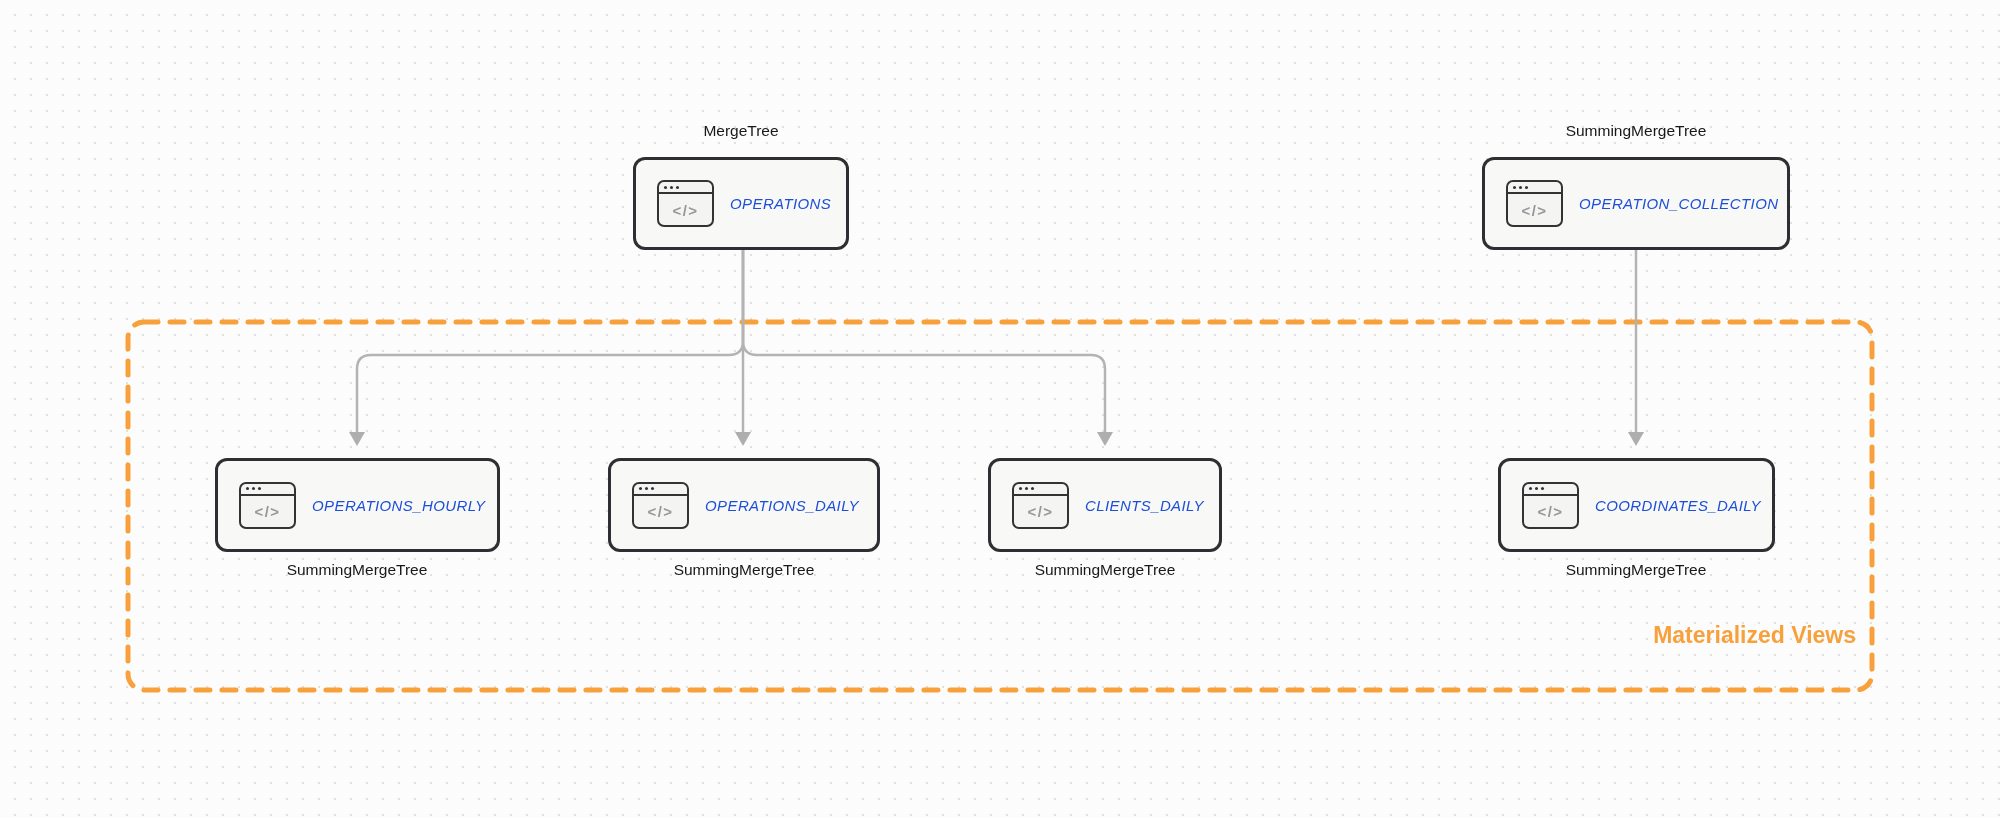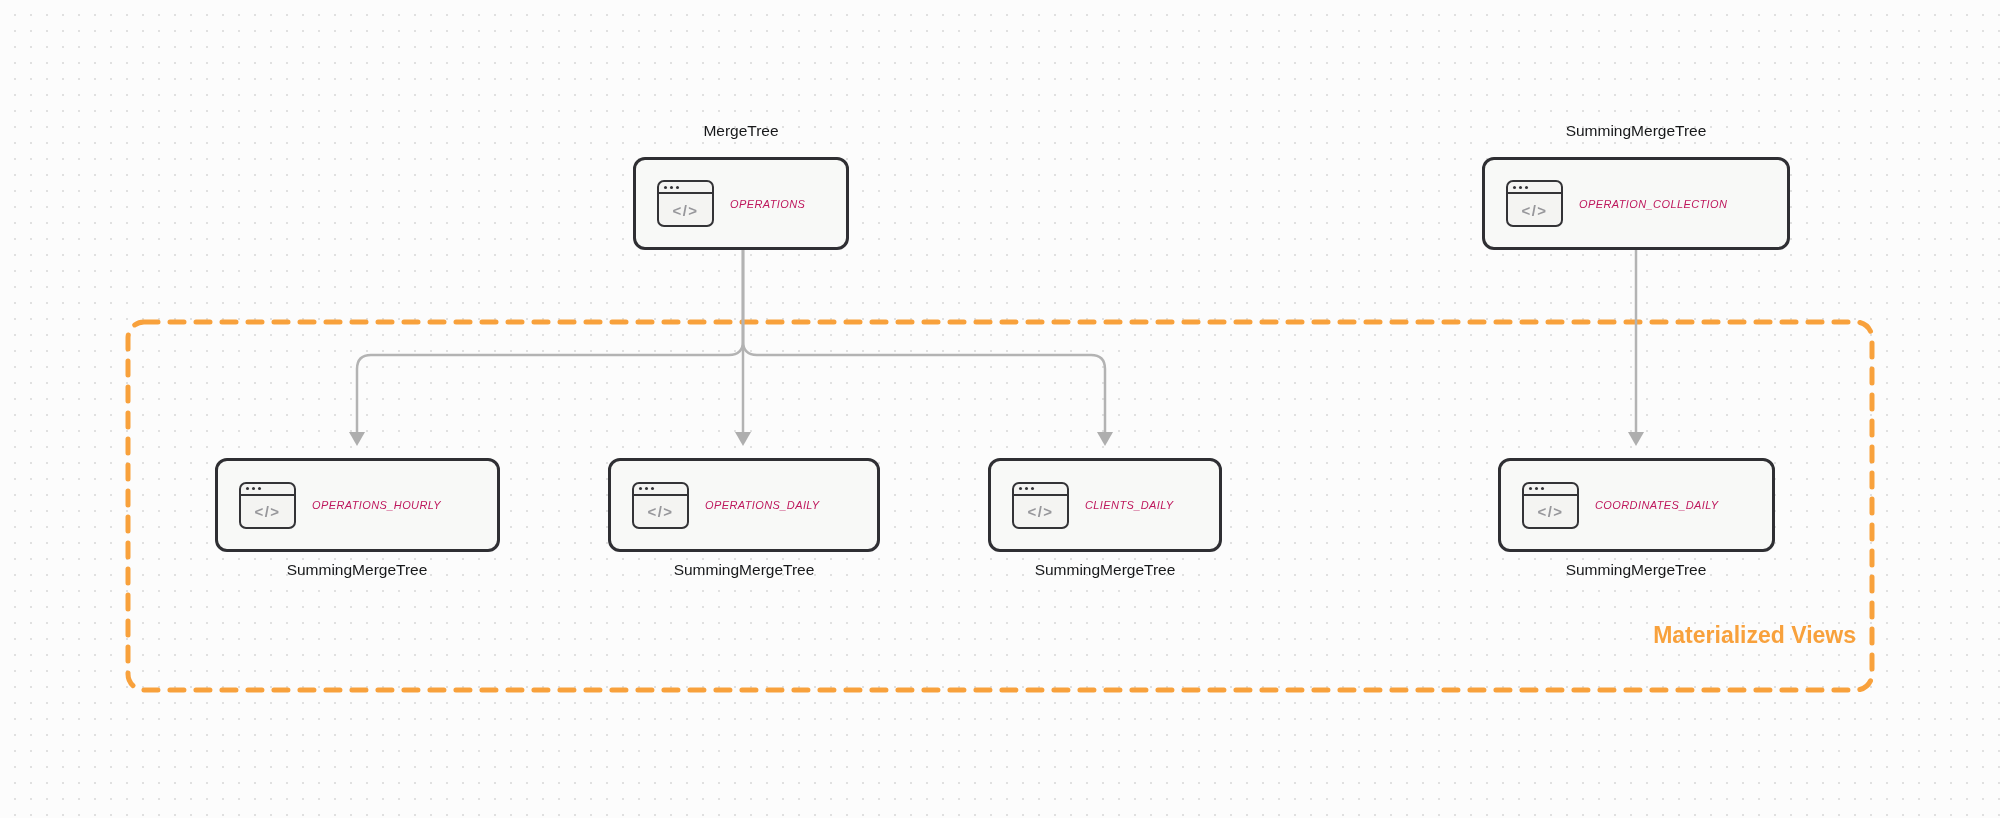--- a/index.html
+++ b/index.html
@@ -30,23 +30,23 @@
     background: #f8f9f7;
     border: 3px solid #2f2f33;
     border-radius: 12px;
     display: flex;
     align-items: center;
     gap: 16px;
     padding: 0 14px 0 21px;
   }
   .node-title {
     font-style: italic;
-    font-size: 11px;
+    font-size: 15px;
     font-weight: 500;
-    color: #be185d;
+    color: #1d4ed8;
     letter-spacing: 0.4px;
     white-space: nowrap;
   }
 
   .n-operations            { left: 633px;  top: 157px; width: 216px; height: 93px; }
   .n-operation-collection  { left: 1482px; top: 157px; width: 308px; height: 93px; }
   .n-operations-hourly     { left: 215px;  top: 458px; width: 285px; height: 94px; }
   .n-operations-daily      { left: 608px;  top: 458px; width: 272px; height: 94px; }
   .n-clients-daily         { left: 988px;  top: 458px; width: 234px; height: 94px; }
   .n-coordinates-daily     { left: 1498px; top: 458px; width: 277px; height: 94px; }

